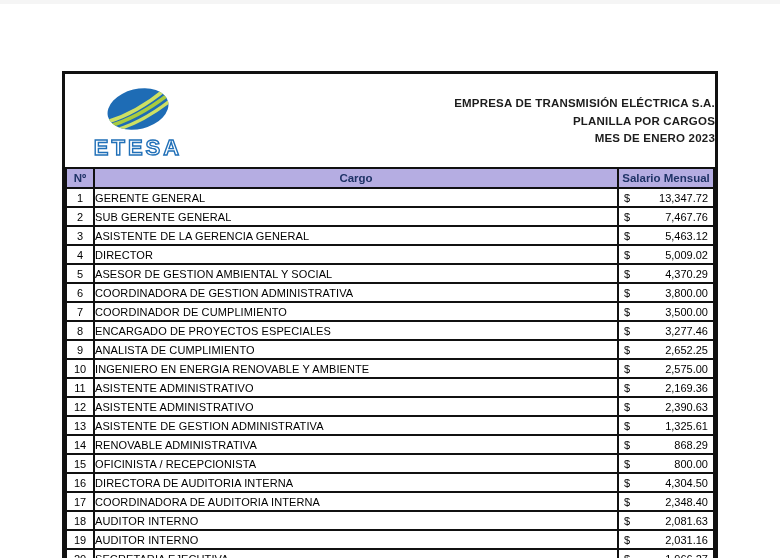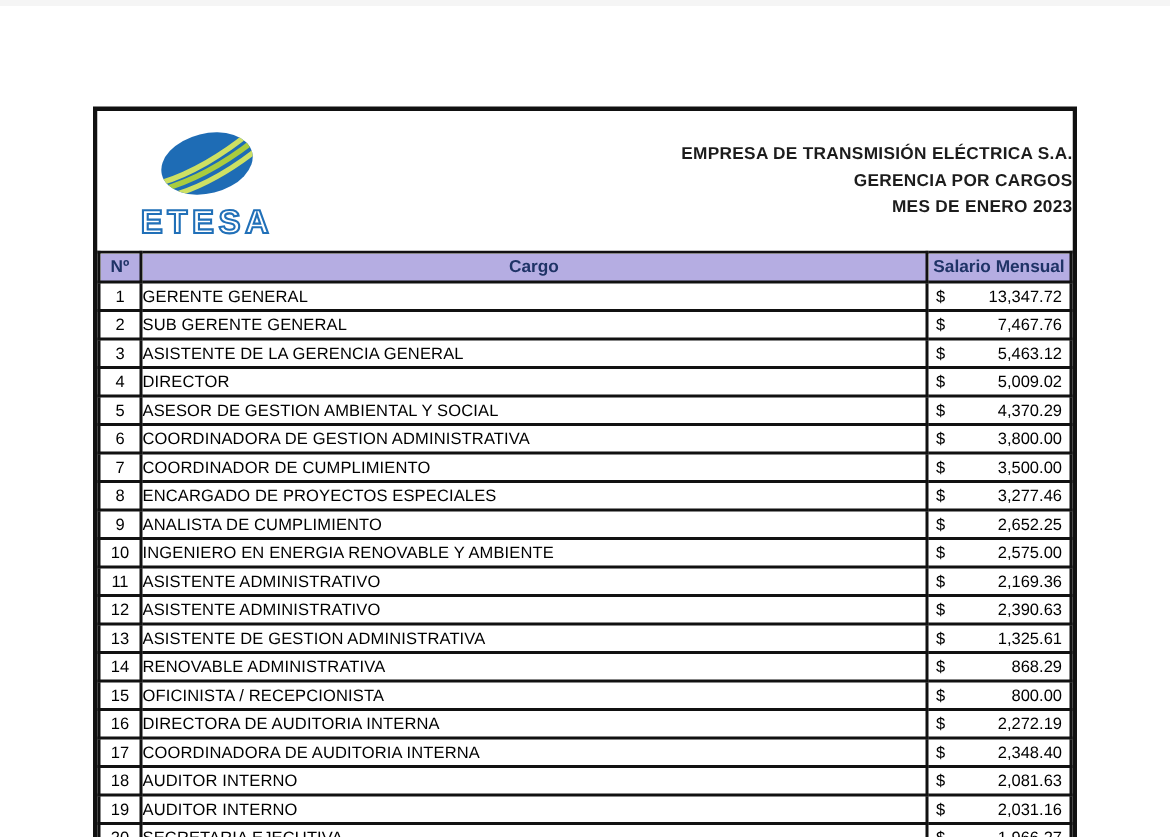--- a/index.html
+++ b/index.html
@@ -62,21 +62,21 @@
         <g clip-path="url(#globeClip)" fill="none" stroke-linecap="round">
           <path d="M28 36 C 48 30, 70 17, 88 2" stroke="#cde063" stroke-width="3.6"></path>
           <path d="M27 41 C 50 35, 72 22, 90 8" stroke="#a9cc3f" stroke-width="3.6"></path>
           <path d="M29 46 C 52 41, 74 28, 92 14" stroke="#cde063" stroke-width="3.4"></path>
         </g>
       </g>
       <text x="59" y="69" text-anchor="middle" font-family="Liberation Sans, sans-serif" font-size="22" font-weight="bold" letter-spacing="3" fill="none" stroke="#2170b8" stroke-width="1.4">ETESA</text>
     </svg>
     <div class="titles">
       <div>EMPRESA DE TRANSMISIÓN ELÉCTRICA S.A.</div>
-      <div>GERENCIA POR CARGOS</div>
+      <div>PLANILLA POR CARGOS</div>
       <div>MES DE ENERO 2023</div>
     </div>
   </div>
 
   <table class="salary">
     <colgroup>
       <col style="width:28px">
       <col>
       <col style="width:96px">
     </colgroup>
@@ -237,21 +237,21 @@
         <span>800.00</span>
       </div>
     </td>
   </tr>
         <tr>
     <td class="c-num">16</td>
     <td class="c-cargo">DIRECTORA DE AUDITORIA INTERNA</td>
     <td class="c-sal">
       <div class="salwrap">
         <span>$</span>
-        <span>2,272.19</span>
+        <span>4,304.50</span>
       </div>
     </td>
   </tr>
         <tr>
     <td class="c-num">17</td>
     <td class="c-cargo">COORDINADORA DE AUDITORIA INTERNA</td>
     <td class="c-sal">
       <div class="salwrap">
         <span>$</span>
         <span>2,348.40</span>

